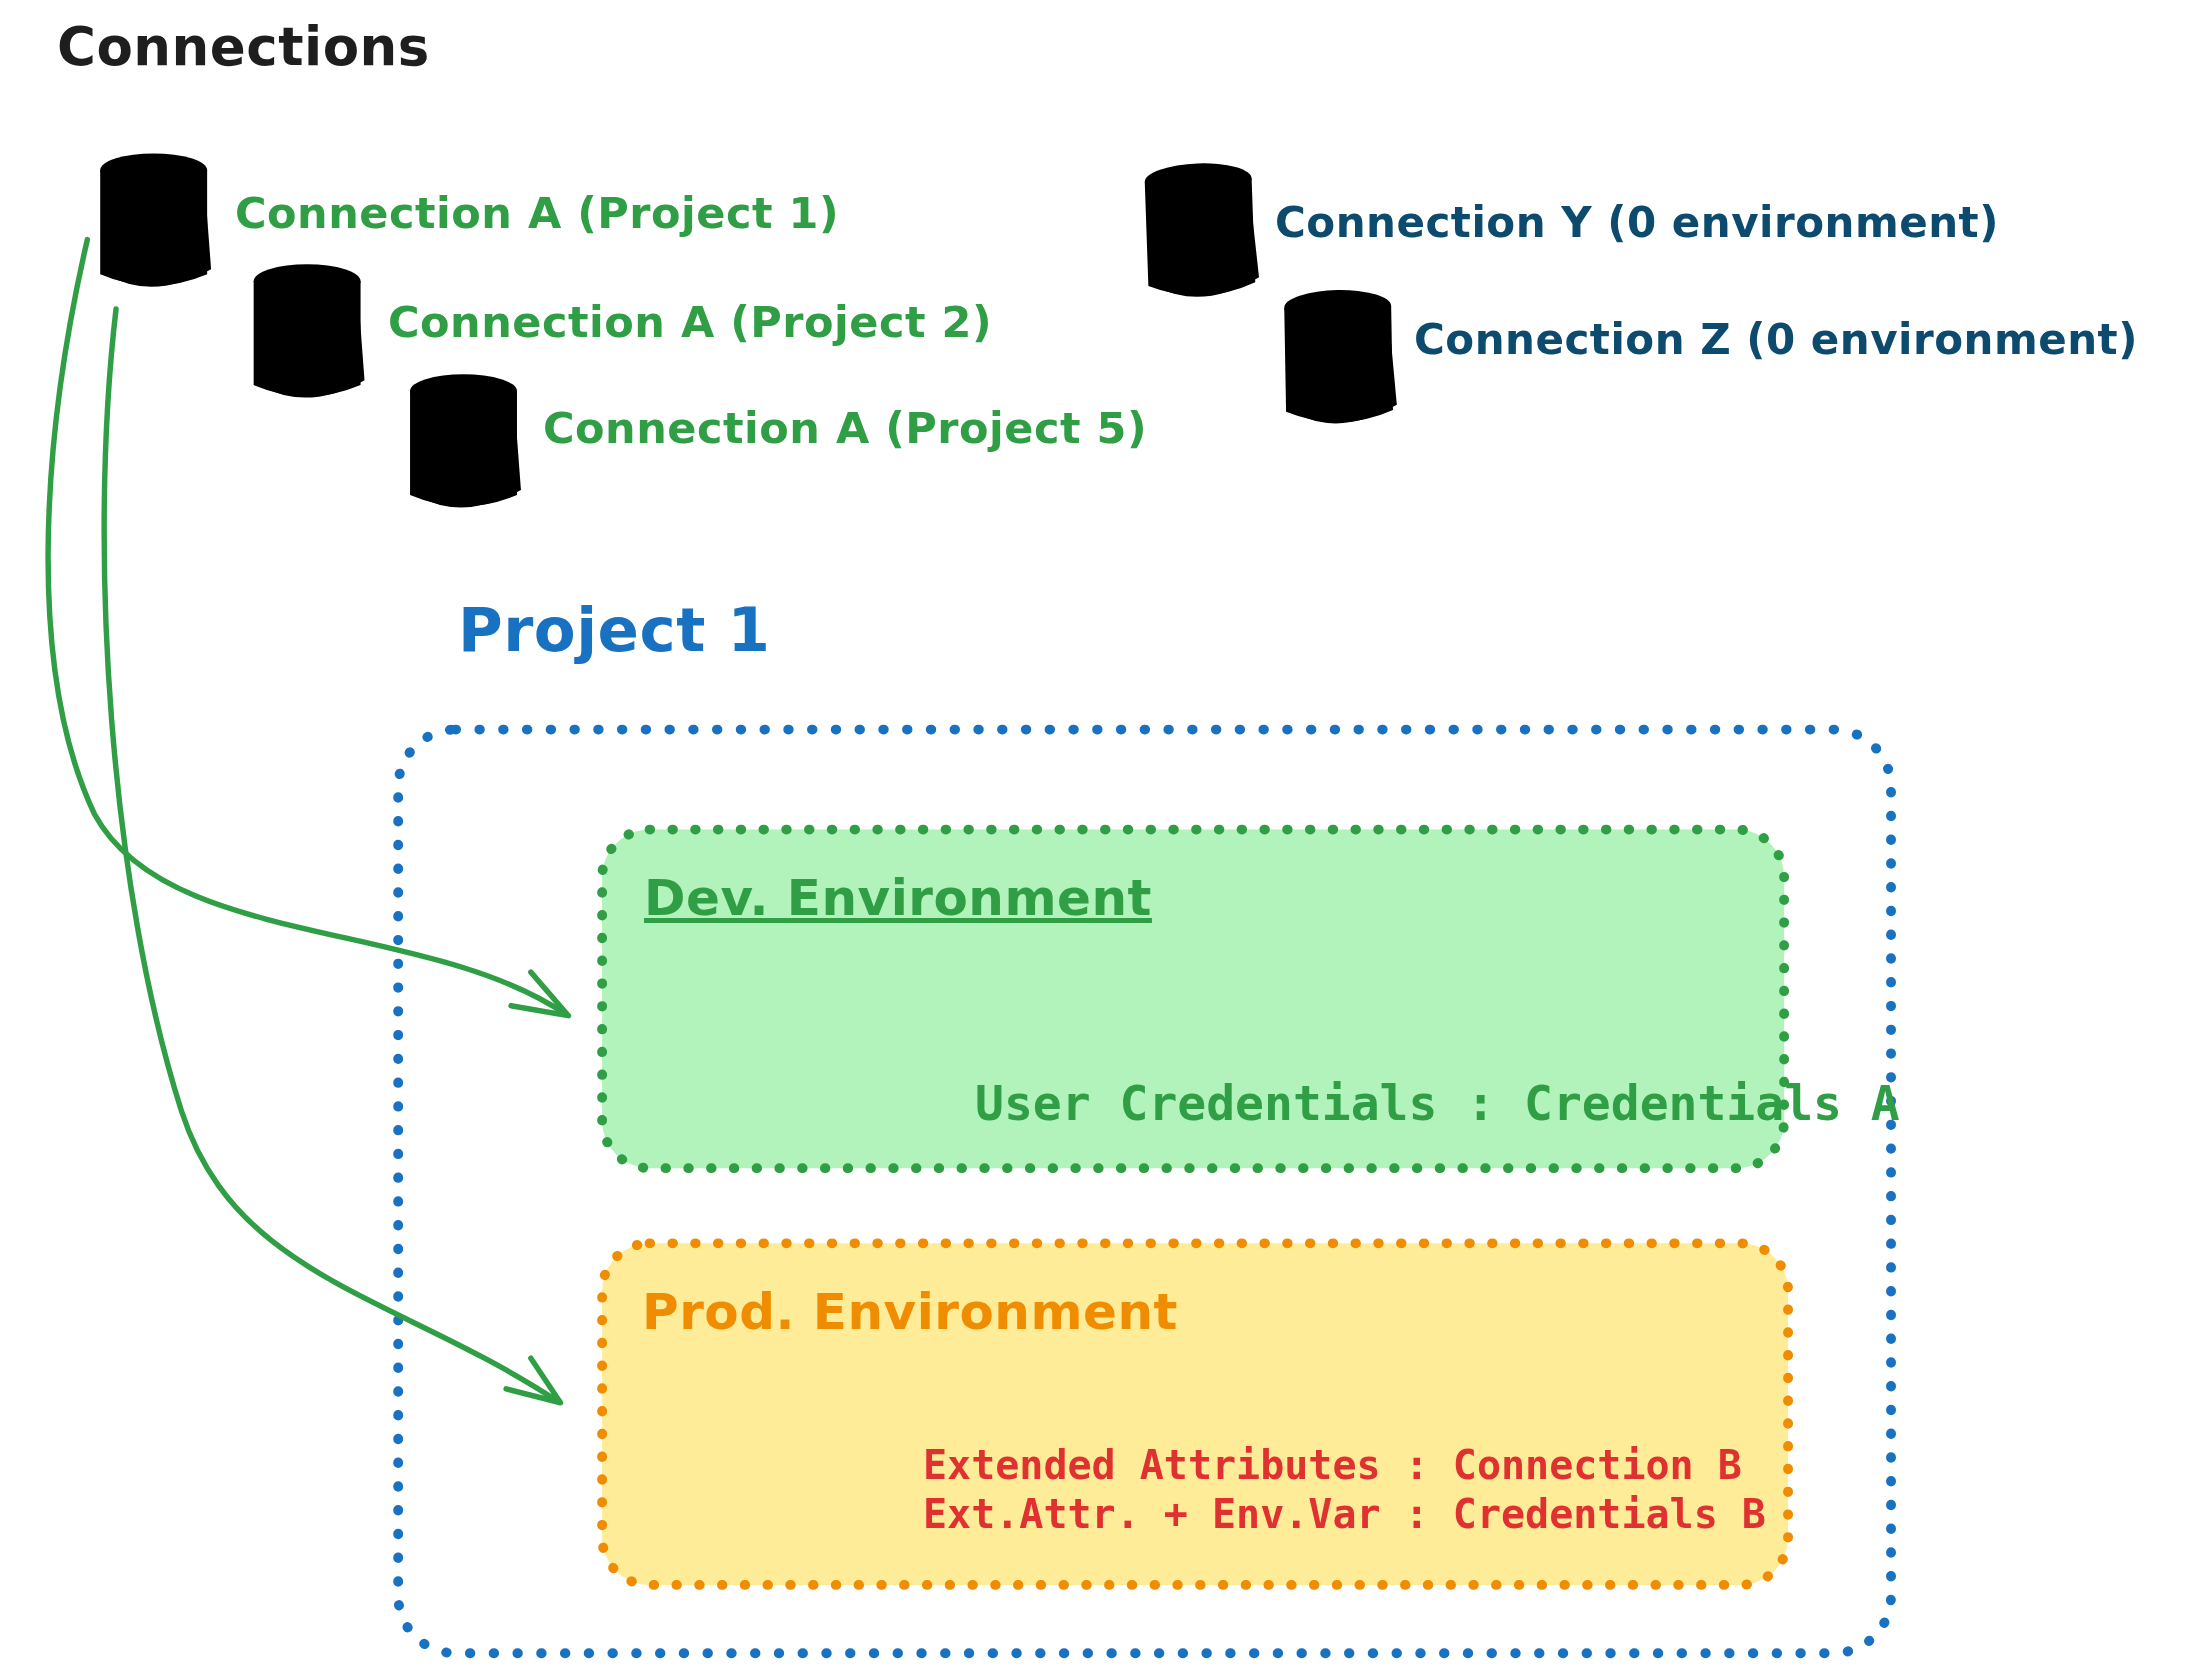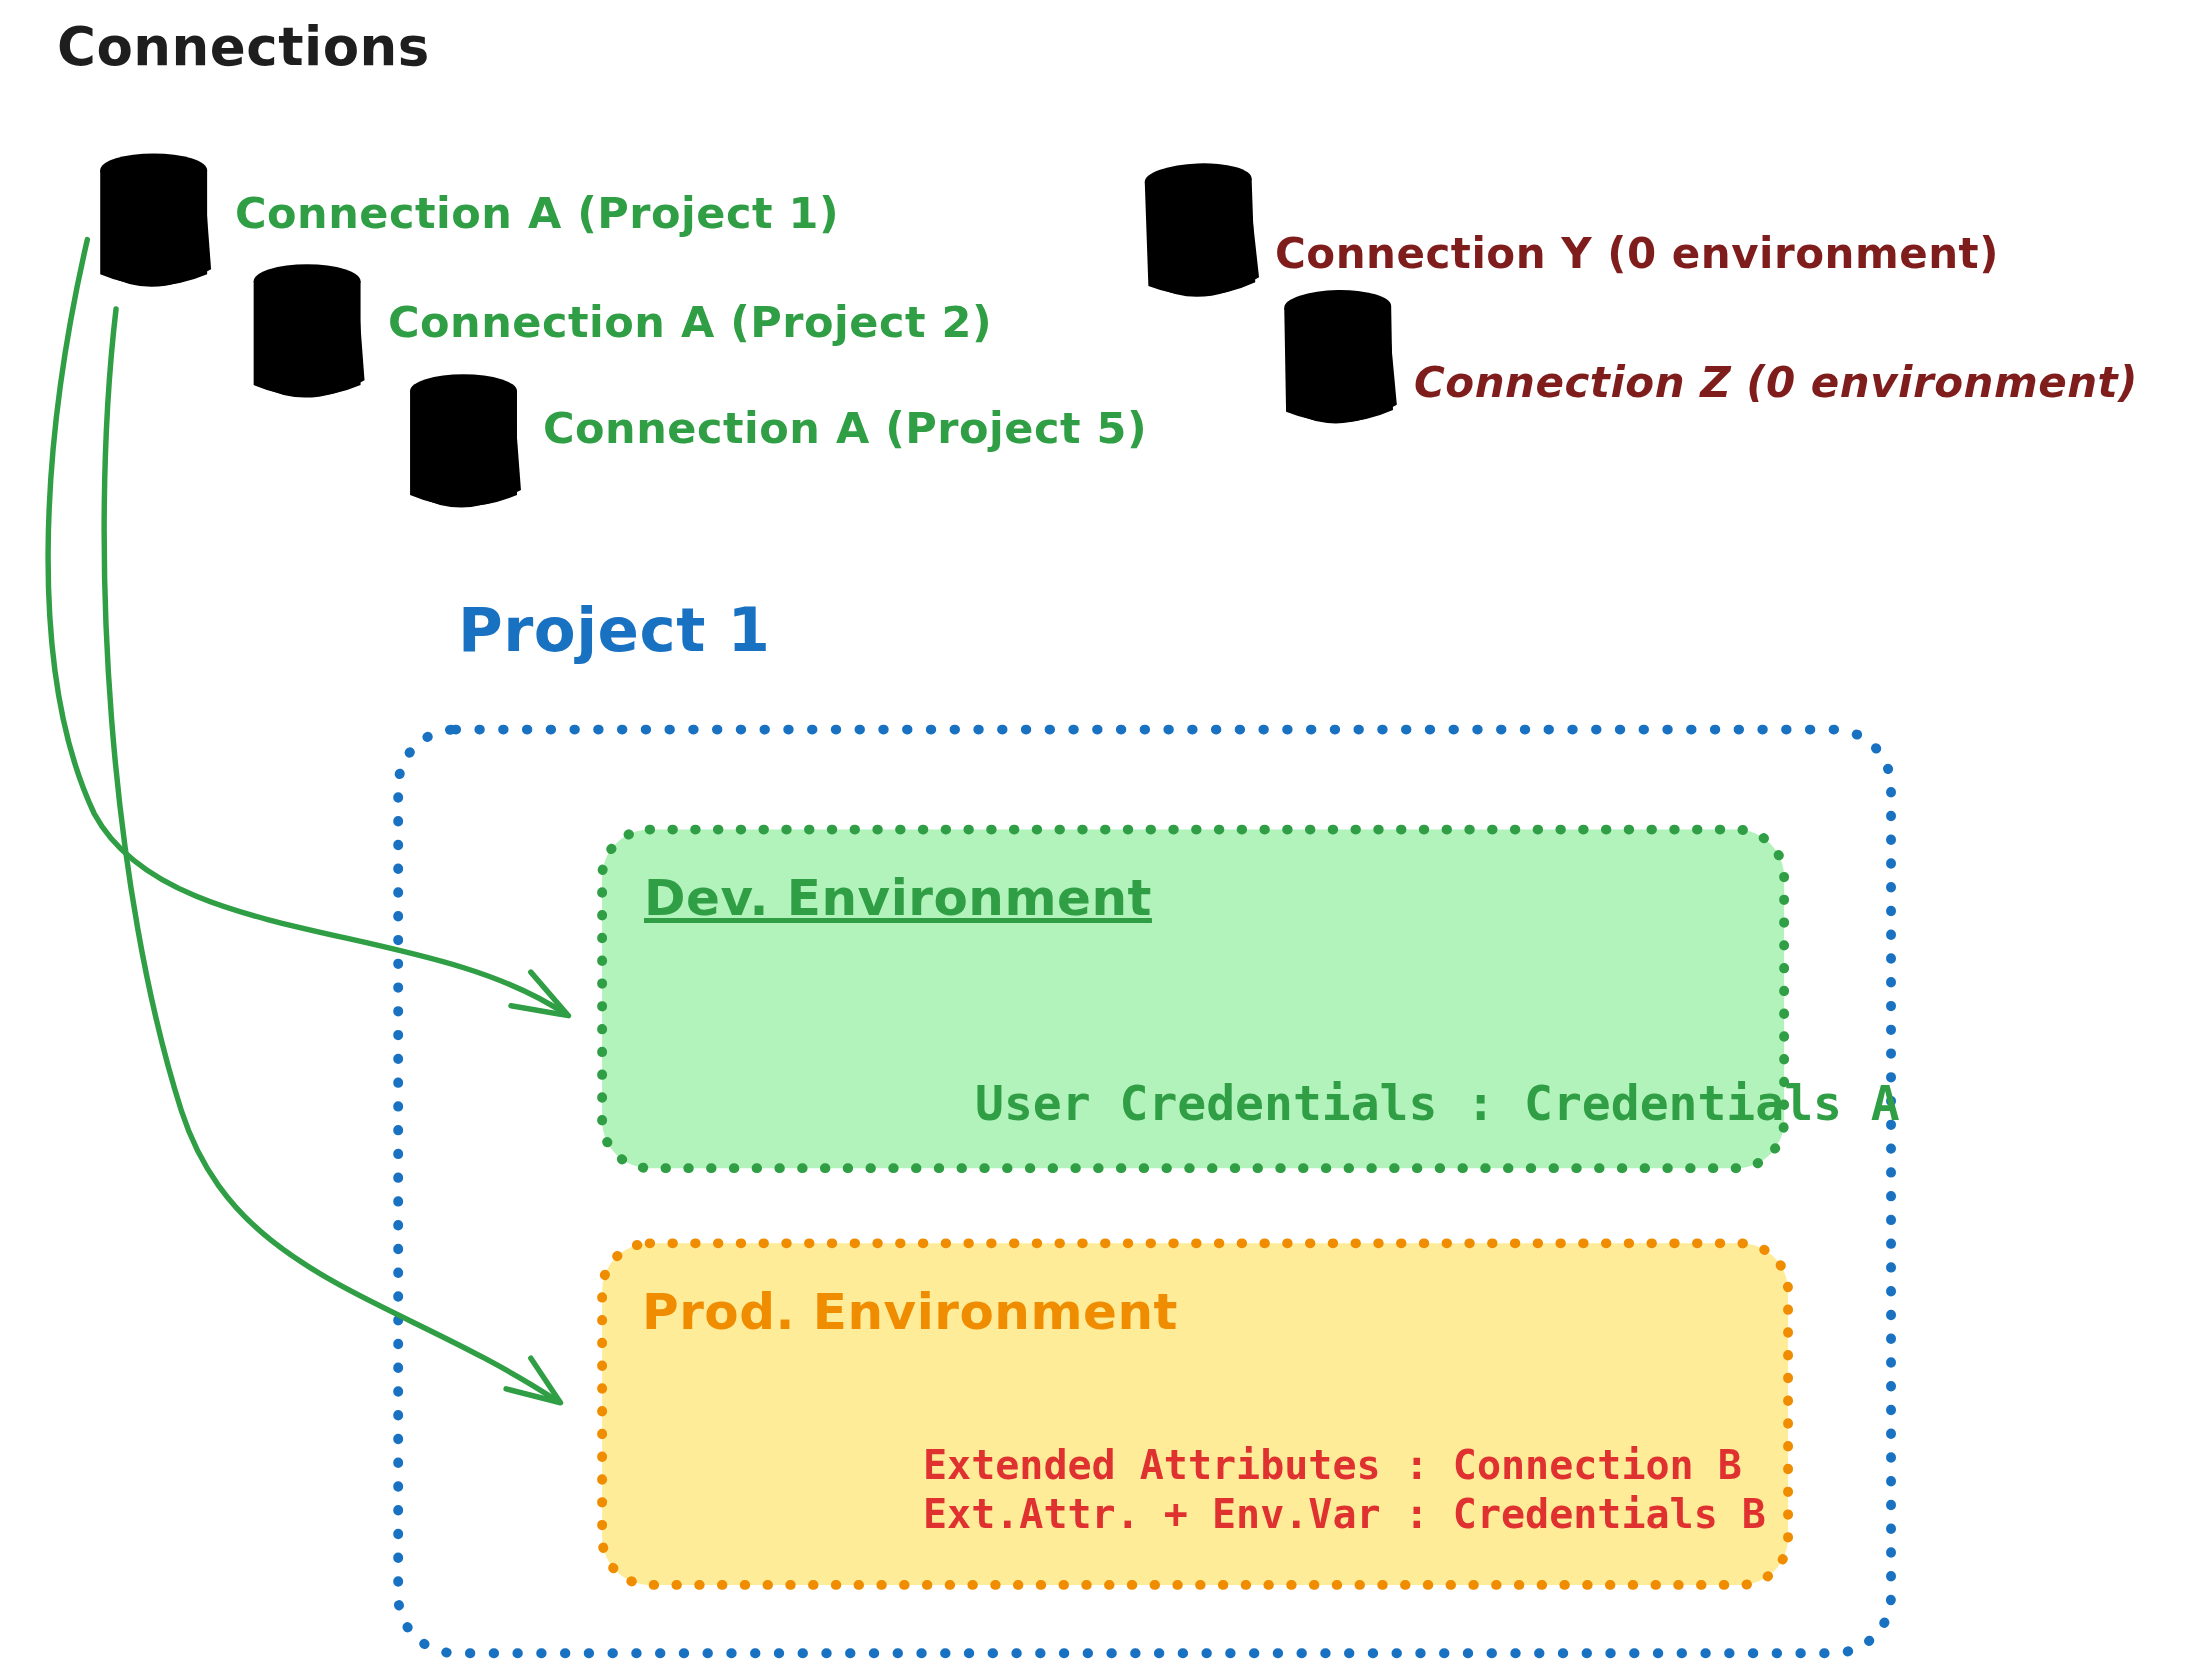--- a/index.html
+++ b/index.html
@@ -9,26 +9,26 @@
     background:#ffffff;
     overflow:hidden;
     font-family:"DejaVu Sans", sans-serif;
   }
   svg.layer{position:absolute;left:0;top:0;pointer-events:none;}
   .txt{position:absolute;white-space:nowrap;}
   .hand{font-family:"DejaVu Sans", sans-serif;font-weight:700;letter-spacing:0.5px;}
   .mono{font-family:"DejaVu Sans Mono", monospace;font-weight:700;}
   .title-main{left:57px;top:16px;font-size:53px;color:#1e1e1e;}
   .lbl-green{color:#2f9e44;font-size:43px;}
-  .lbl-dark{color:#7f1d1d;font-size:42px;margin-top:31px;}
+  .lbl-dark{color:#0c4a6e;font-size:42px;}
   .lbl-a1{left:235px;top:188px;}
   .lbl-a2{left:388px;top:297px;}
   .lbl-a3{left:543px;top:403px;}
   .lbl-y{left:1275px;top:198px;}
-  .lbl-z{left:1414px;top:327px;font-style:italic;}
+  .lbl-z{left:1414px;top:315px;}
   .project-title{left:458px;top:594px;font-size:61px;color:#1971c2;}
   .env-title{font-size:50px;}
   .dev-title{left:644px;top:869px;color:#2f9e44;text-decoration:underline;}
   .prod-title{left:642px;top:1283px;color:#f08c00;}
   .dev-cred{left:975px;top:1075px;font-size:48px;color:#2f9e44;}
   .prod-cred{left:923px;top:1441px;font-size:40px;color:#e03131;line-height:49px;}
 </style>
 </head>
 <body>
 

